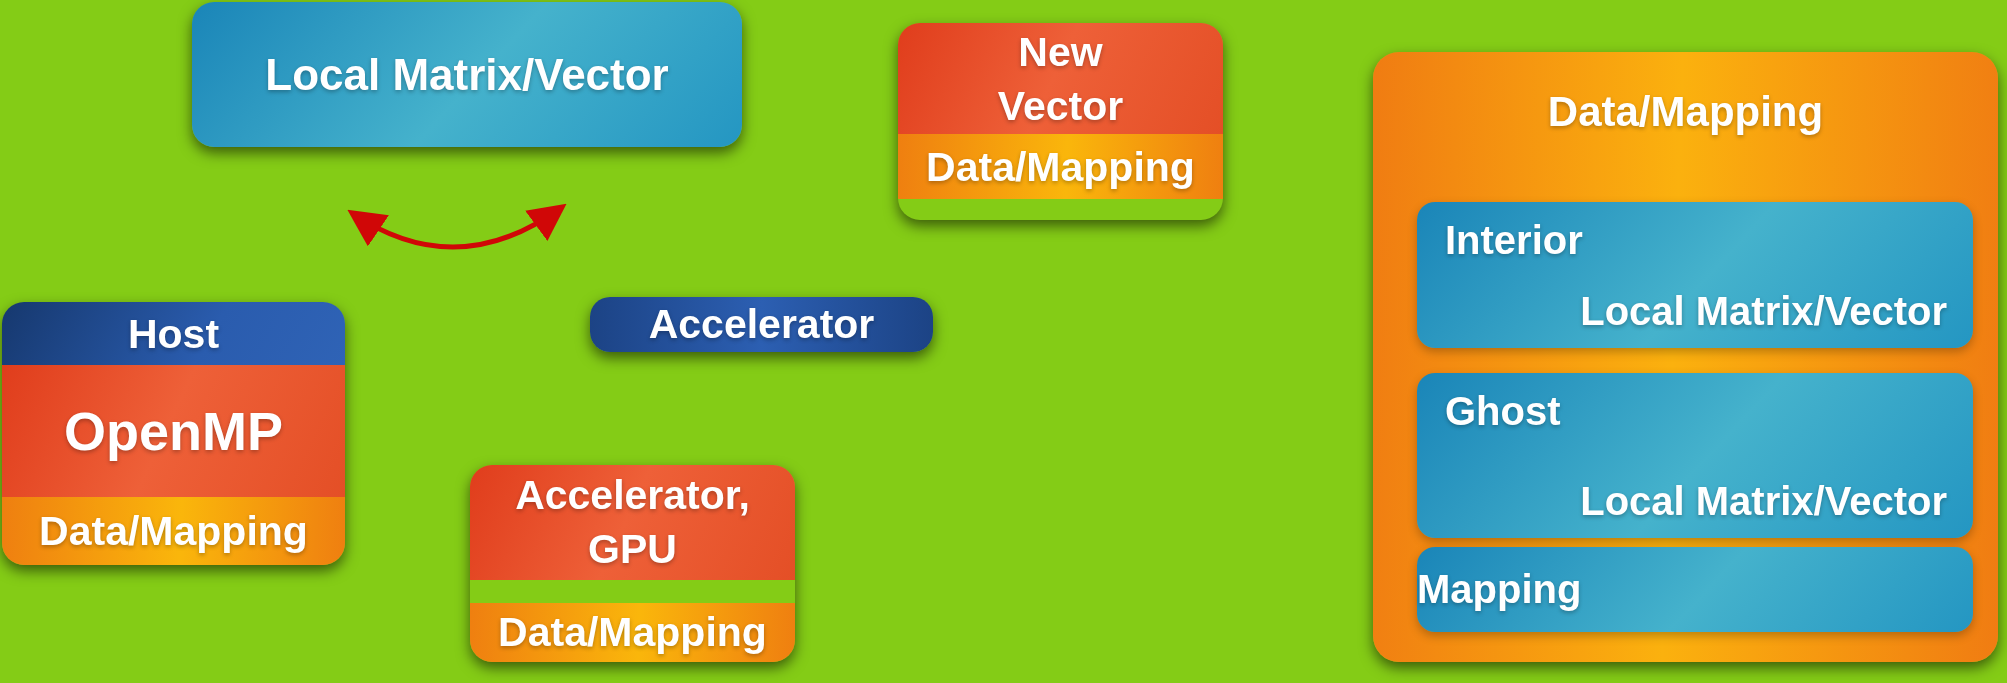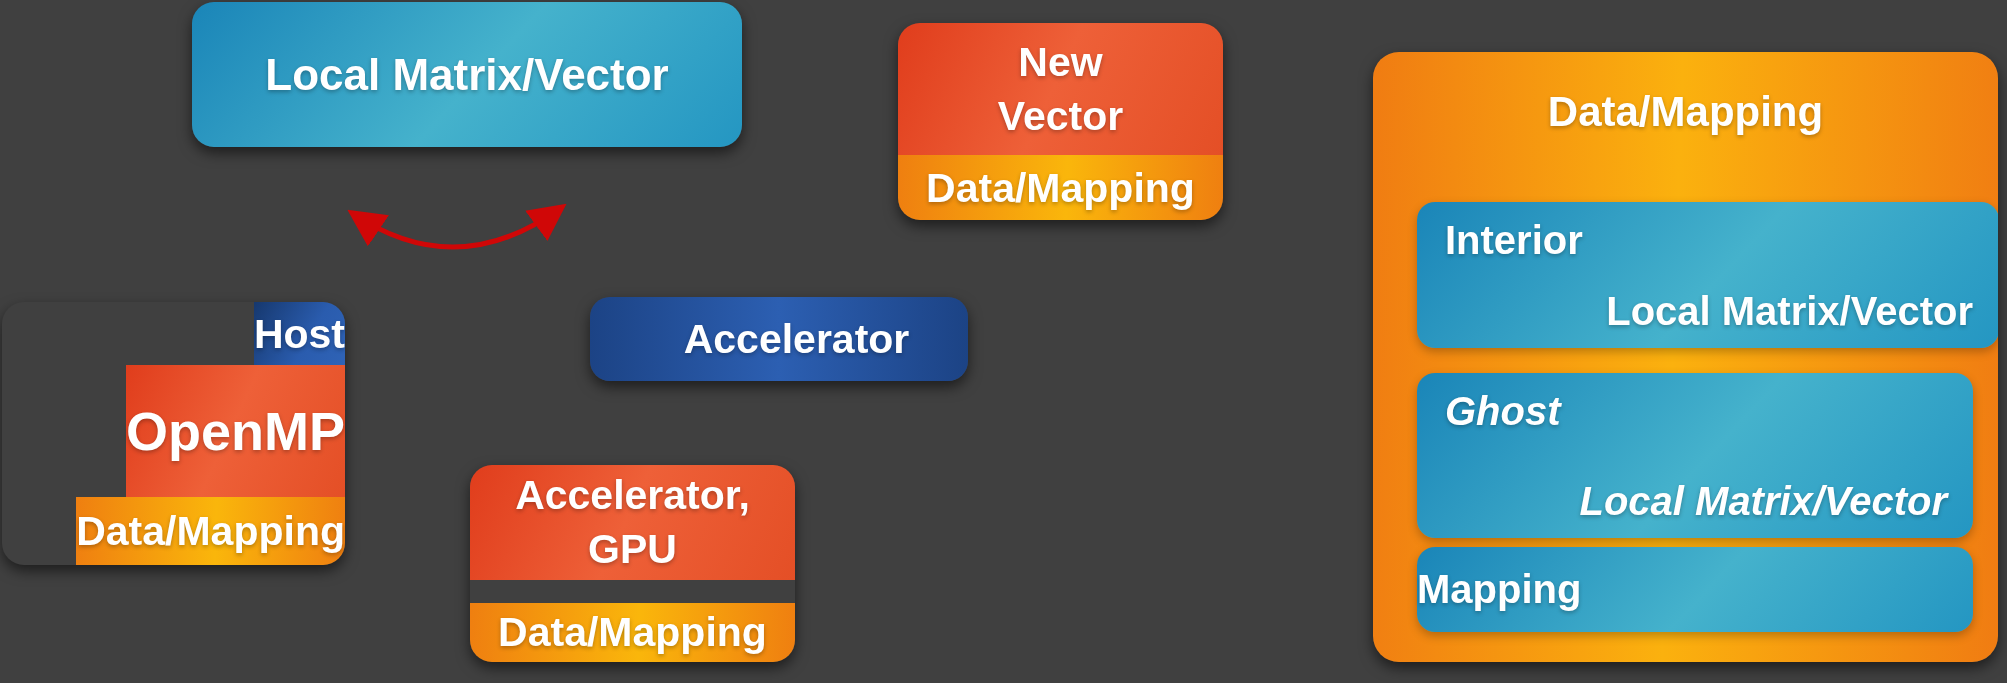--- a/index.html
+++ b/index.html
@@ -1,17 +1,17 @@
 <!DOCTYPE html>
 <html><head>
 <meta charset="utf-8">
 <style>
   html,body{margin:0;padding:0;background:#000;}
   #stage{
-    position:relative;width:2007px;height:683px;background:#404040;overflow:hidden;
+    position:relative;width:2007px;height:683px;background:#84cc16;overflow:hidden;
     font-family:"Liberation Sans","DejaVu Sans",sans-serif;
     -webkit-font-smoothing:antialiased;
   }
   .node{position:absolute;border-radius:22px;overflow:hidden;box-shadow:0 6px 14px rgba(0,0,0,.55);}
   .txt{color:#fff;font-weight:700;text-shadow:0 2px 4px rgba(0,0,0,.28);white-space:nowrap;}
 
   
   .g-teal{background:linear-gradient(133deg,#1a85b8 0%,#45b2cc 52%,#2496c2 100%);}
   .g-red{background:linear-gradient(115deg,#e03d1c 0%,#ee6038 48%,#e44f26 100%);}
   .g-orange{background:linear-gradient(92deg,#ef7f10 0%,#fab60b 52%,#ef7f10 100%);}
@@ -22,43 +22,43 @@
   
   #box-local-mv{left:192px;top:2px;width:550px;height:145px;display:flex;align-items:center;justify-content:center;}
   #box-local-mv .txt{font-size:44px;}
 
   
   .stack{display:flex;flex-direction:column;}
   .sec{display:flex;flex-direction:column;align-items:center;justify-content:center;}
   .sec .txt{font-size:41px;line-height:54px;}
 
   #box-new-backend{left:898px;top:23px;width:325px;height:197px;}
-  #box-new-backend .sec-top{height:132px;align-items:center;}
+  #box-new-backend .sec-top{height:111px;align-items:center;}
   #box-new-backend .sec-bot{height:65px;}
 
-  #box-host{left:2px;top:302px;width:343px;height:263px;align-items:flex-end;}
+  #box-host{left:2px;top:302px;width:343px;height:263px;}
   #box-host .sec-head{height:63px;}
   #box-host .sec-mid{height:132px;}
   #box-host .sec-mid .txt{font-size:54px;}
   #box-host .sec-bot{height:68px;}
 
-  #box-accelerator{left:590px;top:297px;width:343px;height:84px;border-radius:20px;
-    display:flex;align-items:center;justify-content:center;padding-left:35px;}
+  #box-accelerator{left:590px;top:297px;width:343px;height:55px;border-radius:20px;
+    display:flex;align-items:center;justify-content:center;}
   #box-accelerator .txt{font-size:41px;}
 
   #box-accel-gpu{left:470px;top:465px;width:325px;height:197px;gap:23px;}
   #box-accel-gpu .sec-top{height:130px;}
   #box-accel-gpu .sec-bot{height:67px;}
 
   
   #panel-data-mapping{left:1373px;top:52px;width:625px;height:610px;border-radius:26px;}
   #panel-title{position:absolute;left:0;right:0;top:36px;text-align:center;font-size:42px;}
   .inner{position:absolute;left:44px;width:556px;border-radius:18px;box-shadow:0 4px 10px rgba(0,0,0,.25);}
-  #inner-interior{top:150px;height:146px;padding-left:26px;}
-  #inner-ghost{top:321px;height:165px;font-style:italic;}
+  #inner-interior{top:150px;height:146px;}
+  #inner-ghost{top:321px;height:165px;}
   #inner-mapping{top:495px;height:85px;display:flex;align-items:center;}
   .inner .lbl{position:absolute;left:28px;top:16px;font-size:40px;}
   .inner .sub{position:absolute;right:26px;bottom:14px;font-size:40px;}
   #inner-mapping .txt{font-size:40px;}
 
   #arrow-svg{position:absolute;left:310px;top:175px;}
 </style>
 </head>
 <body>
 

